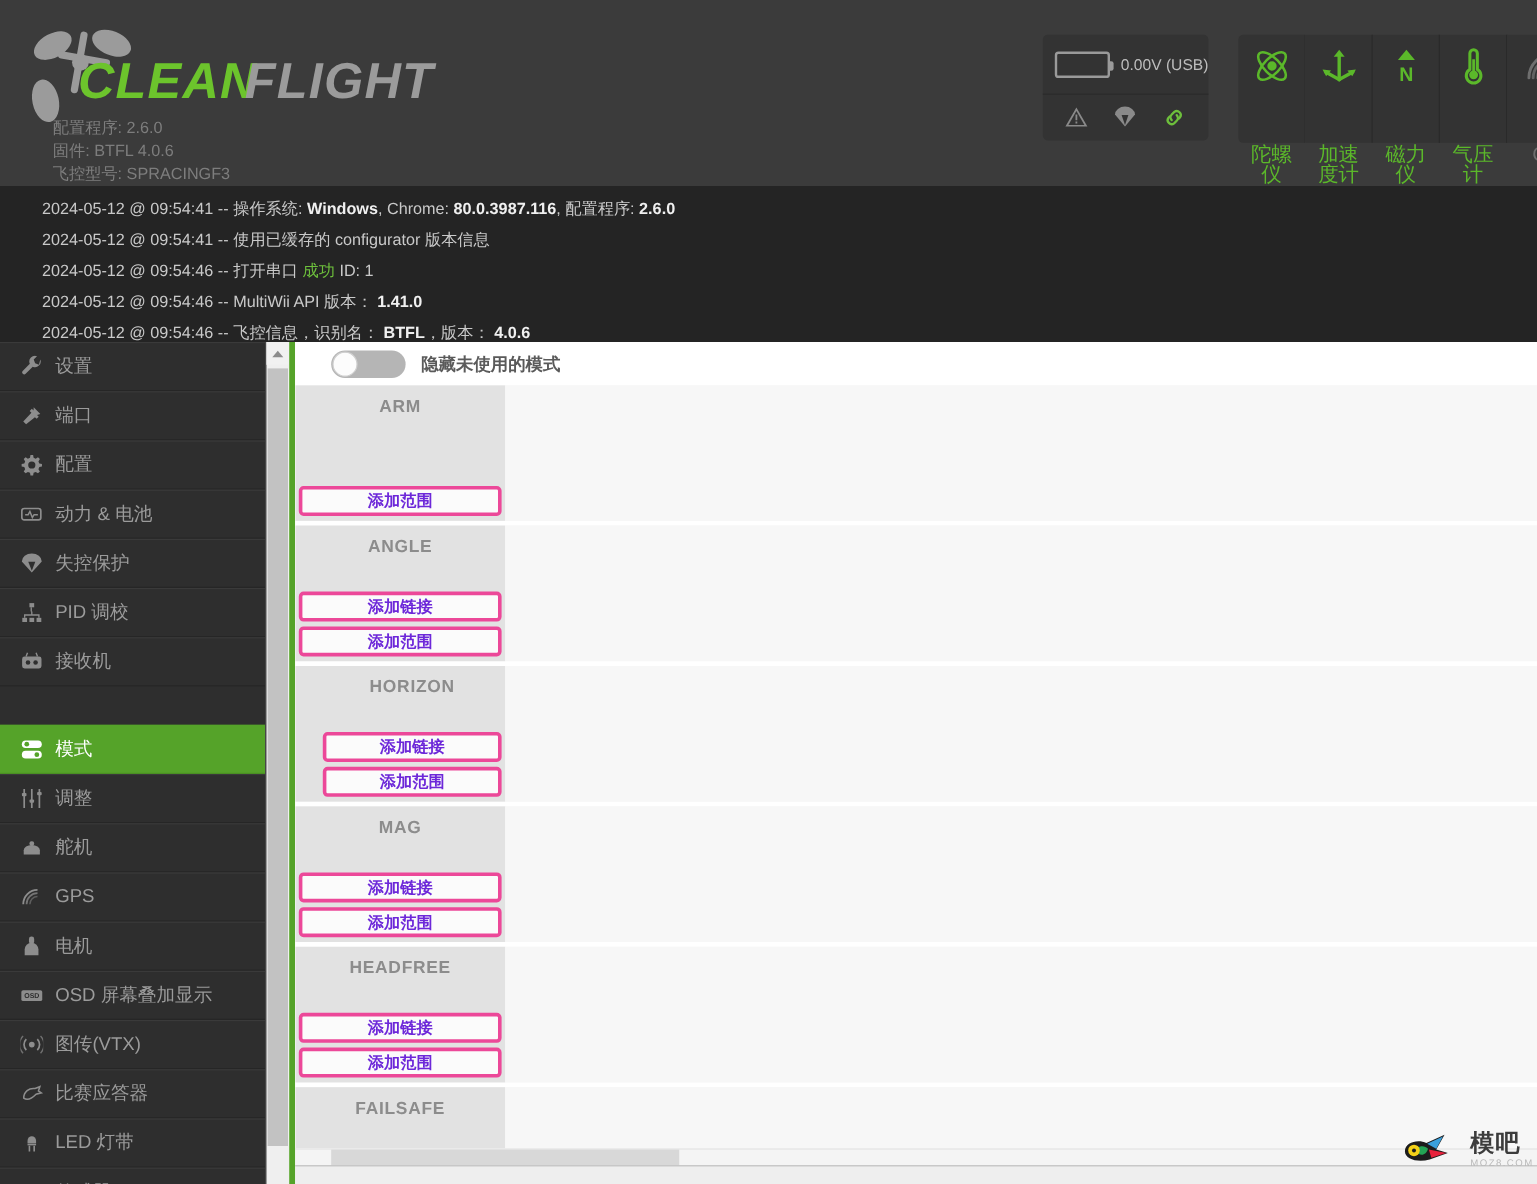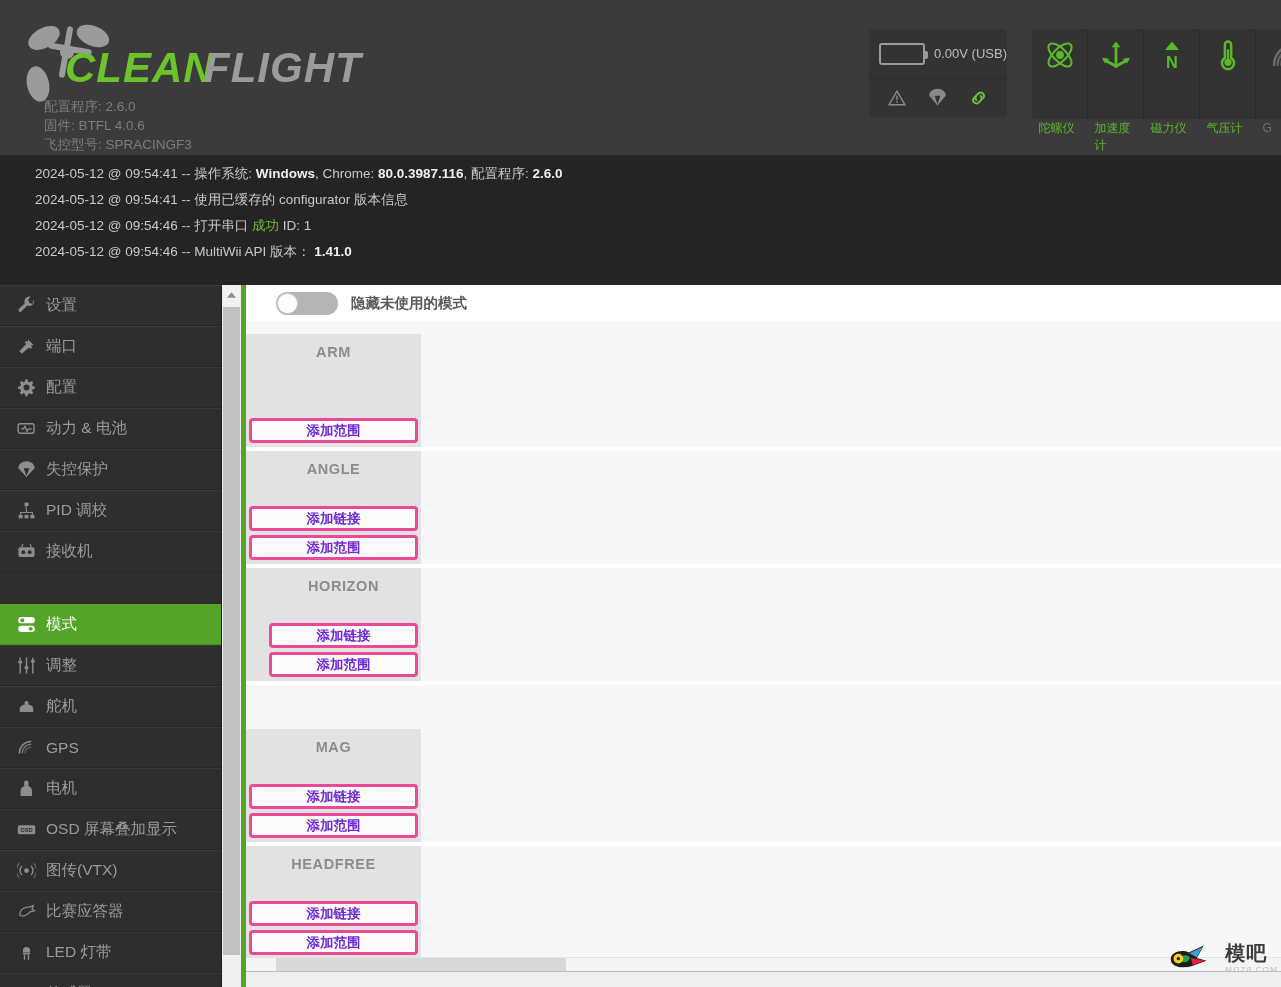--- a/index.html
+++ b/index.html
@@ -81,22 +81,22 @@
     width: 56px; height: 90px;
     background: #333333;
     border-right: 1px solid #2a2a2a;
     display: flex; flex-direction: column;
     align-items: center;
     padding-top: 9px;
   }
   .sensor:first-child { border-radius: 4px 0 0 4px; }
   .sensor-ico { height: 40px; display: flex; align-items: center; }
   .sensor-label {
-    font-size: 12px; line-height: 17px;
-    color: #5bb82a; text-align: left;
+    font-size: 17px; line-height: 17px;
+    color: #5bb82a; text-align: center;
     width: 42px; word-break: break-all; margin-top: 48px;
   }
   .sensor.inactive .sensor-label { color: #6e6e6e; }
 
   
   .log {
     position: absolute; left: 0; top: 155px;
     width: 1281px; height: 130px;
     background: #242424;
     padding: 6px 0 0 4px;
@@ -405,20 +405,23 @@
   </div>
   <div class="log-line">
     <span>2024-05-12 @ 09:54:41 -- </span><span>使用已缓存的 configurator 版本信息</span>
   </div>
   <div class="log-line">
     <span>2024-05-12 @ 09:54:46 -- </span><span>打开串口 <span class="ok">成功</span> ID: 1</span>
   </div>
   <div class="log-line">
     <span>2024-05-12 @ 09:54:46 -- </span><span>MultiWii API 版本： <b>1.41.0</b></span>
   </div>
+  <div class="log-line">
+    <span>2024-05-12 @ 09:54:46 -- </span><span>飞控信息，识别名： <b>BTFL</b>，版本： <b>4.0.6</b></span>
+  </div>
 </div>
 
 <div class="sidebar" id="sidebar">
     <div class="nav-item">
       <span class="ico">
         <svg width="19" height="19" viewBox="0 0 24 24">
           <path d="M21 4.5 a6 6 0 0 1-8 7.6 L5.5 19.6 a2.2 2.2 0 0 1-3.1-3.1 L9.9 9 A6 6 0 0 1 17.5 1 L14 4.5 l1.5 4 l4 1.5z" fill="#8d8d8d"></path>
         </svg>
       </span>
       <span class="nav-label">设置</span>
@@ -591,21 +594,21 @@
 
   <div class="toggle-row">
     <div class="switch">
       <div class="knob"></div>
     </div>
     <div class="toggle-label">隐藏未使用的模式</div>
   </div>
 
   <div class="modes" id="modes-list">
       <div class="mode-row">
-        <div class="mode-left" style="min-height: 113px; margin-top: 13px;">
+        <div class="mode-left" style="min-height: 113px;">
           <div class="mode-name">ARM</div>
           <div class="mode-btns">
             <button class="mode-btn">添加范围</button>
           </div>
         </div>
         <div class="mode-right"></div>
       </div>
       <div class="mode-row">
         <div class="mode-left" style="min-height: 113px;">
           <div class="mode-name">ANGLE</div>
@@ -620,21 +623,21 @@
         <div class="mode-left" style="min-height: 113px; padding-left: 20px;">
           <div class="mode-name">HORIZON</div>
           <div class="mode-btns">
             <button class="mode-btn">添加链接</button>
             <button class="mode-btn">添加范围</button>
           </div>
         </div>
         <div class="mode-right"></div>
       </div>
       <div class="mode-row">
-        <div class="mode-left" style="min-height: 113px; margin-top: 44px;">
+        <div class="mode-left" style="min-height: 113px;">
           <div class="mode-name">MAG</div>
           <div class="mode-btns">
             <button class="mode-btn">添加链接</button>
             <button class="mode-btn">添加范围</button>
           </div>
         </div>
         <div class="mode-right"></div>
       </div>
       <div class="mode-row">
         <div class="mode-left" style="min-height: 113px;">

